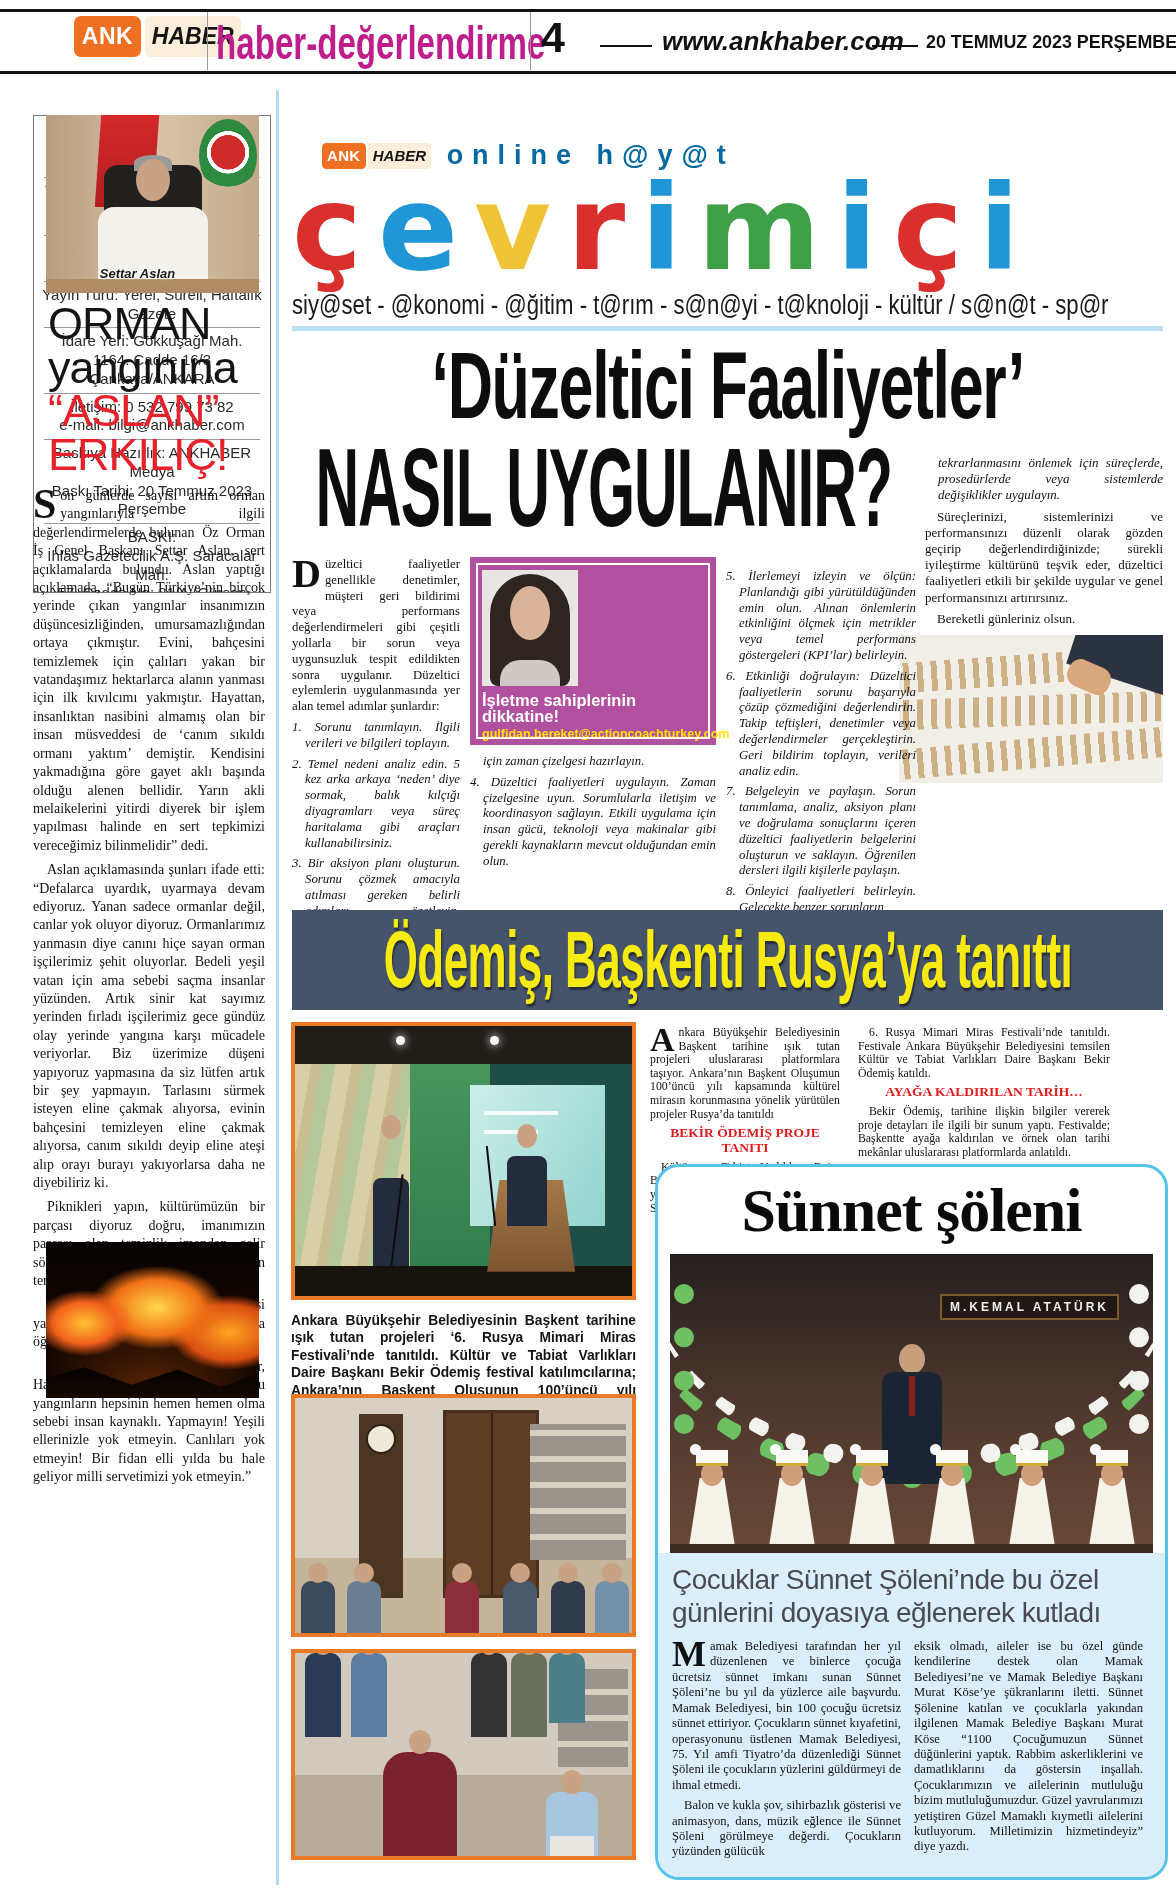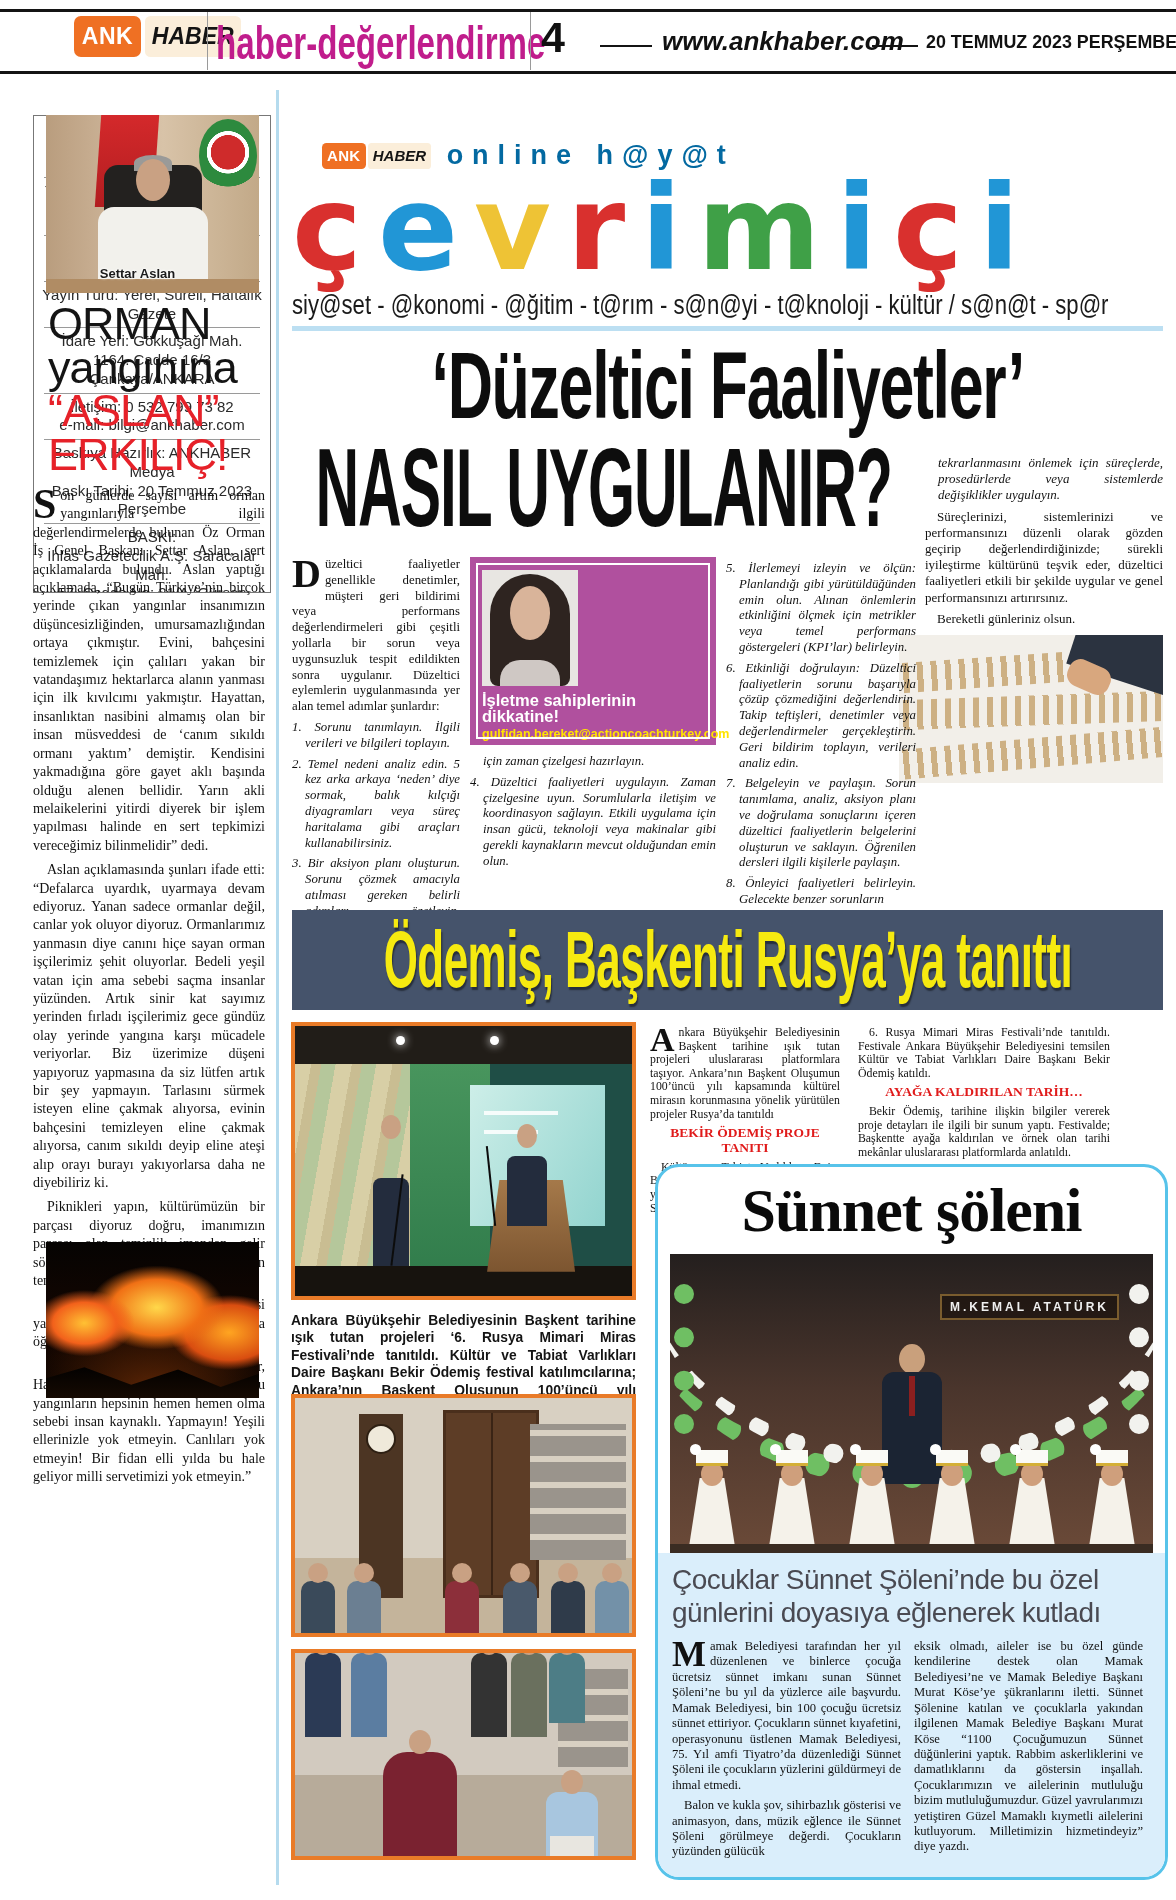--- a/index.html
+++ b/index.html
@@ -18,21 +18,21 @@
                color:#c01d8c;transform:scaleX(0.72);transform-origin:left center;white-space:nowrap;}
   .hdr-page{left:541px;top:13px;font-family:"Liberation Sans",sans-serif;font-weight:bold;font-size:43px;}
   .hdr-hline{height:2px;background:#141414;top:45px;}
   .hdr-site{left:662px;top:26px;font-family:"Liberation Sans",sans-serif;font-weight:bold;font-style:italic;font-size:26px;}
   .hdr-date{left:926px;top:31px;font-family:"Liberation Sans",sans-serif;font-weight:bold;font-size:19px;
             transform:scaleX(0.94);transform-origin:left center;white-space:nowrap;}
   
   .vdiv{left:276px;top:90px;width:3px;height:1795px;background:#b5dbee;}
   
   .leftcol{left:33px;top:115px;width:232px;height:1775px;}
-  .photo{position:absolute;overflow:hidden;}
+  .photo{position:absolute;overflow:hidden;font-style:italic;}
   .settar{left:13px;top:0;width:213px;height:178px;background:linear-gradient(90deg,#b99d7e,#cbb296 30%,#d8c3a8 55%,#c2a988);}
   .flag{position:absolute;left:52px;top:0;width:58px;height:92px;background:linear-gradient(#d4292b,#b21d20);transform:skewX(-4deg);}
   .ozlogo{position:absolute;right:2px;top:4px;width:58px;height:74px;border-radius:50%;
           background:radial-gradient(circle at 50% 45%,#cf2b2b 0 34%,#fff 35% 42%,#2d8a3e 43% 68%,rgba(45,138,62,0) 69%);}
   .chair{position:absolute;left:58px;top:50px;width:98px;height:82px;background:#23211f;border-radius:14px 14px 0 0;}
   .head{position:absolute;border-radius:50%;background:#c9a183;}
   .settar .head{left:90px;top:44px;width:34px;height:42px;}
   .hair{position:absolute;left:88px;top:40px;width:38px;height:16px;border-radius:50% 50% 0 0;background:#9a9a98;}
   .shirt{position:absolute;left:52px;top:92px;width:110px;height:72px;background:#f2f1ec;border-radius:16px 16px 0 0;}
   .desk{position:absolute;left:0;bottom:0;width:100%;height:14px;background:#b08c64;}
@@ -342,21 +342,21 @@
             <div class="ad-blouse"></div>
           </div>
         </div>
         <div class="ad-notice">İşletme sahiplerinin dikkatine!</div>
         <div class="ad-email">gulfidan.bereket@actioncoachturkey.com</div>
       </div>
       <div class="it-cont">için zaman çizelgesi hazırlayın.</div>
       <div class="it">4. Düzeltici faaliyetleri uygulayın. Zaman çizelgesine uyun. Sorumlularla iletişim ve koordinasyon sağlayın. Etkili uygulama için insan gücü, teknoloji veya makinalar gibi gerekli kaynakların mevcut olduğundan emin olun.</div>
     </div>
     <div class="c3">
-      <div class="it" style="margin-top:4px;">5. İlerlemeyi izleyin ve ölçün: Planlandığı gibi yürütüldüğünden emin olun. Alınan önlemlerin etkinliğini ölçmek için metrikler veya temel performans göstergeleri (KPI’lar) belirleyin.</div>
+      <div class="it" style="margin-top:12px;">5. İlerlemeyi izleyin ve ölçün: Planlandığı gibi yürütüldüğünden emin olun. Alınan önlemlerin etkinliğini ölçmek için metrikler veya temel performans göstergeleri (KPI’lar) belirleyin.</div>
       <div class="it">6. Etkinliği doğrulayın: Düzeltici faaliyetlerin sorunu başarıyla çözüp çözmediğini değerlendirin. Takip teftişleri, denetimler veya değerlendirmeler gerçekleştirin. Geri bildirim toplayın, verileri analiz edin.</div>
       <div class="it">7. Belgeleyin ve paylaşın. Sorun tanımlama, analiz, aksiyon planı ve doğrulama sonuçlarını içeren düzeltici faaliyetlerin belgelerini oluşturun ve saklayın. Öğrenilen dersleri ilgili kişilerle paylaşın.</div>
       <div class="it">8. Önleyici faaliyetleri belirleyin. Gelecekte benzer sorunların</div>
     </div>
   </div>
 </div>
 
 <div class="abs banner">
   <span>Ödemiş, Başkenti Rusya’ya tanıttı</span>
 </div>

